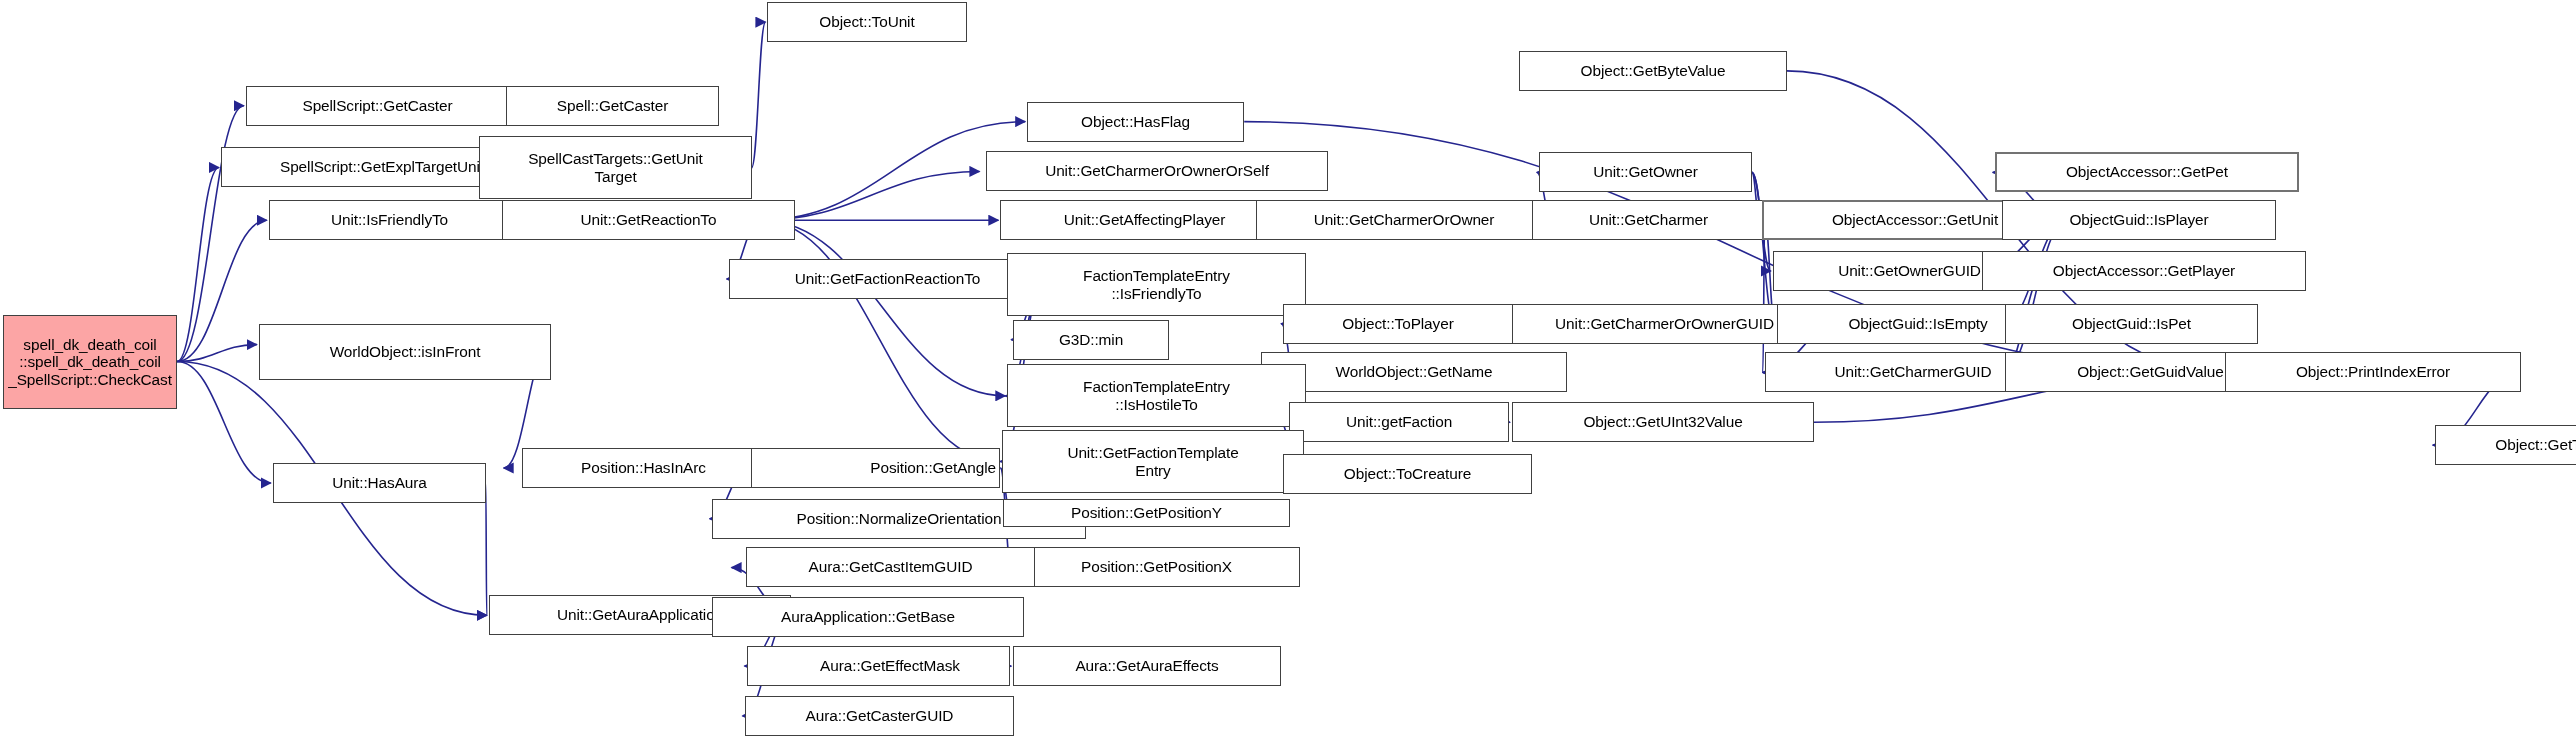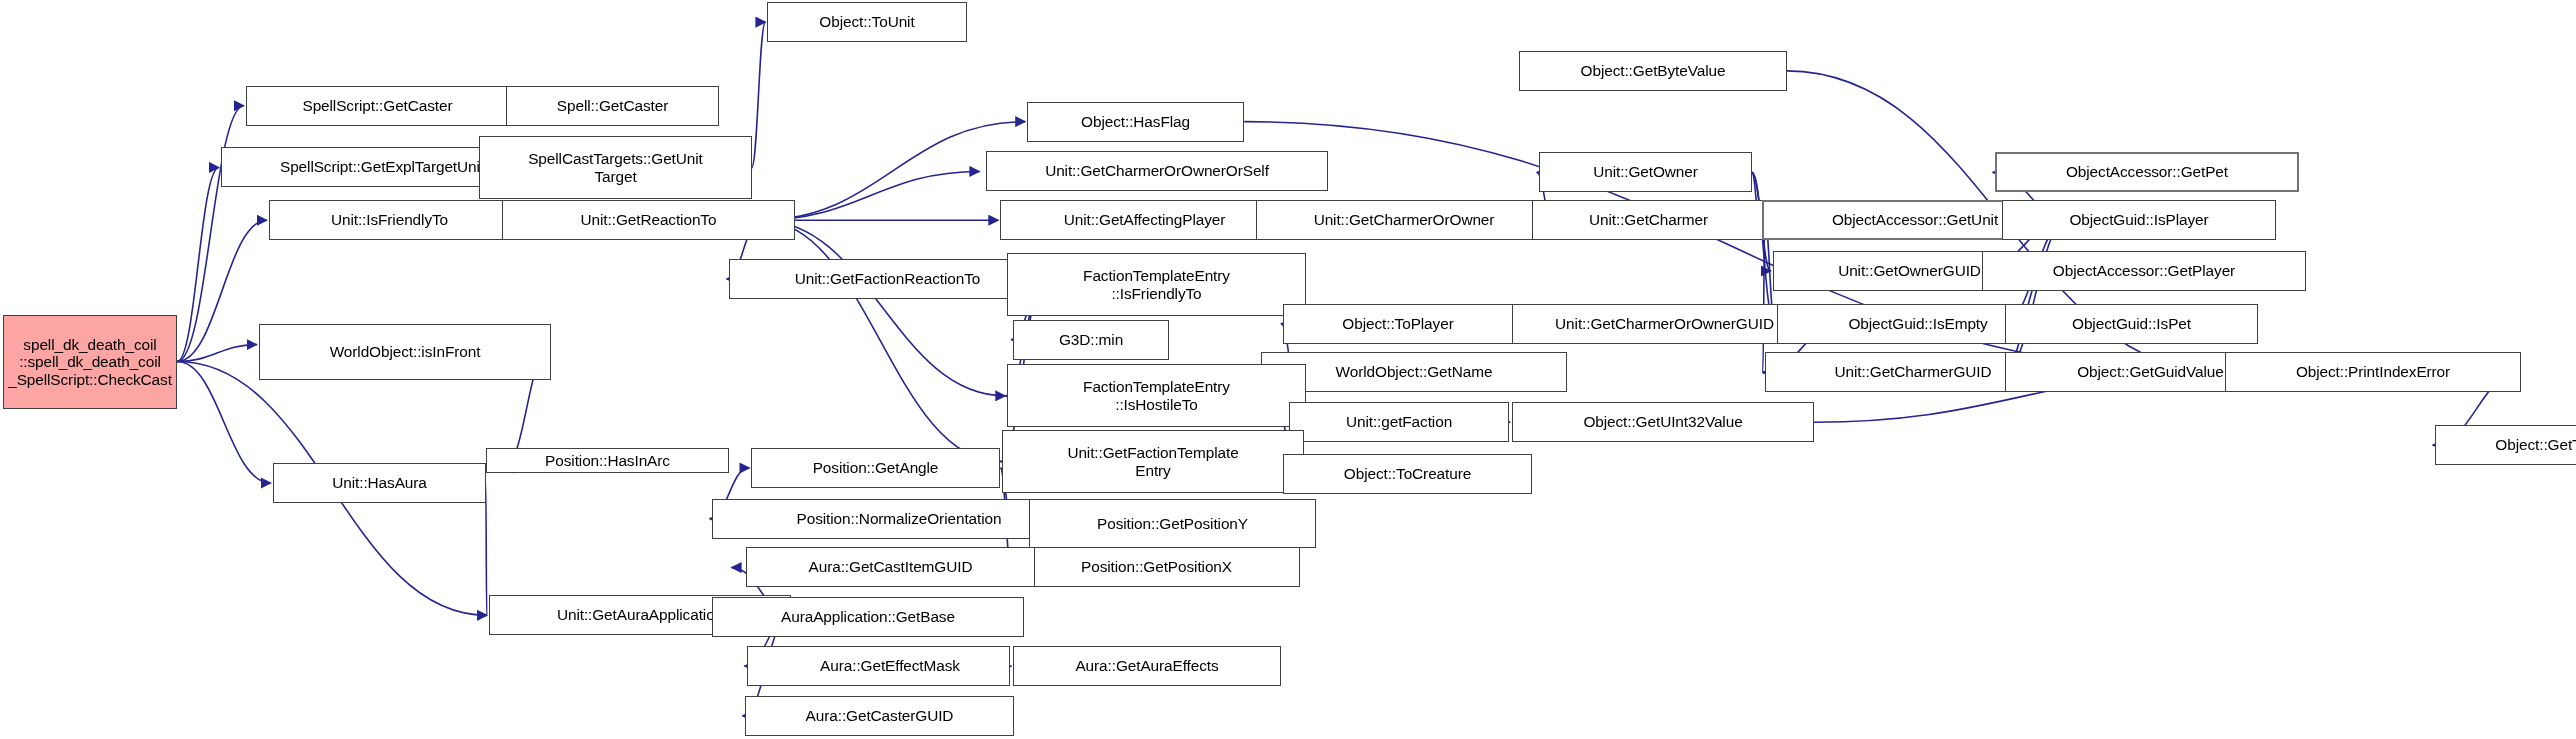--- a/index.html
+++ b/index.html
@@ -160,26 +160,26 @@
       <div class="node" style="left: 1765px; top: 352px; width: 296px; height: 40px;"><span class="node-label">Unit::GetCharmerGUID</span></div>
       <div class="node" style="left: 2005px; top: 352px; width: 291px; height: 40px;"><span class="node-label">Object::GetGuidValue</span></div>
       <div class="node" style="left: 2225px; top: 352px; width: 296px; height: 40px;"><span class="node-label">Object::PrintIndexError</span></div>
       <div class="node" style="left: 1007px; top: 364px; width: 299px; height: 63px;"><span class="node-label">FactionTemplateEntry
 ::IsHostileTo</span></div>
       <div class="node" style="left: 1289px; top: 402px; width: 220px; height: 40px;"><span class="node-label">Unit::getFaction</span></div>
       <div class="node" style="left: 1512px; top: 402px; width: 302px; height: 40px;"><span class="node-label">Object::GetUInt32Value</span></div>
       <div class="node" style="left: 2435px; top: 425px; width: 243px; height: 40px;"><span class="node-label">Object::GetTypeId</span></div>
       <div class="node" style="left: 1002px; top: 430px; width: 302px; height: 63px;"><span class="node-label">Unit::GetFactionTemplate
 Entry</span></div>
-      <div class="node" style="left: 486px; top: 448px; width: 243px; height: 25px;"><span class="node-label">Position::HasInArc</span></div>
-      <div class="node" style="left: 751px; top: 448px; width: 249px; height: 40px;"><span class="node-label">Position::GetAngle</span></div>
+      <div class="node" style="left: 522px; top: 448px; width: 243px; height: 40px;"><span class="node-label">Position::HasInArc</span></div>
+      <div class="node" style="left: 751px; top: 448px; width: 249px; height: 40px; text-align: right;"><span class="node-label">Position::GetAngle</span></div>
       <div class="node" style="left: 1283px; top: 454px; width: 249px; height: 40px;"><span class="node-label">Object::ToCreature</span></div>
       <div class="node" style="left: 259px; top: 324px; width: 292px; height: 56px;"><span class="node-label">WorldObject::isInFront</span></div>
       <div class="node" style="left: 712px; top: 499px; width: 374px; height: 40px;"><span class="node-label">Position::NormalizeOrientation</span></div>
-      <div class="node" style="left: 1029px; top: 499px; width: 287px; height: 49px;"><span class="node-label">Position::GetPositionY</span></div>
+      <div class="node" style="left: 1003px; top: 499px; width: 287px; height: 28px;"><span class="node-label">Position::GetPositionY</span></div>
       <div class="node" style="left: 273px; top: 463px; width: 213px; height: 40px;"><span class="node-label">Unit::HasAura</span></div>
       <div class="node" style="left: 1013px; top: 547px; width: 287px; height: 40px;"><span class="node-label">Position::GetPositionX</span></div>
       <div class="node" style="left: 734px; top: 547px; width: 289px; height: 40px; margin-left: 12px;"><span class="node-label">Aura::GetCastItemGUID</span></div>
       <div class="node" style="left: 489px; top: 595px; width: 302px; height: 40px;"><span class="node-label">Unit::GetAuraApplication</span></div>
       <div class="node" style="left: 712px; top: 597px; width: 312px; height: 40px;"><span class="node-label">AuraApplication::GetBase</span></div>
       <div class="node" style="left: 747px; top: 646px; width: 263px; height: 40px; padding-left: 26px;"><span class="node-label">Aura::GetEffectMask</span></div>
       <div class="node" style="left: 1013px; top: 646px; width: 268px; height: 40px;"><span class="node-label">Aura::GetAuraEffects</span></div>
       <div class="node" style="left: 745px; top: 696px; width: 269px; height: 40px;"><span class="node-label">Aura::GetCasterGUID</span></div>
     </div>
 </div>

